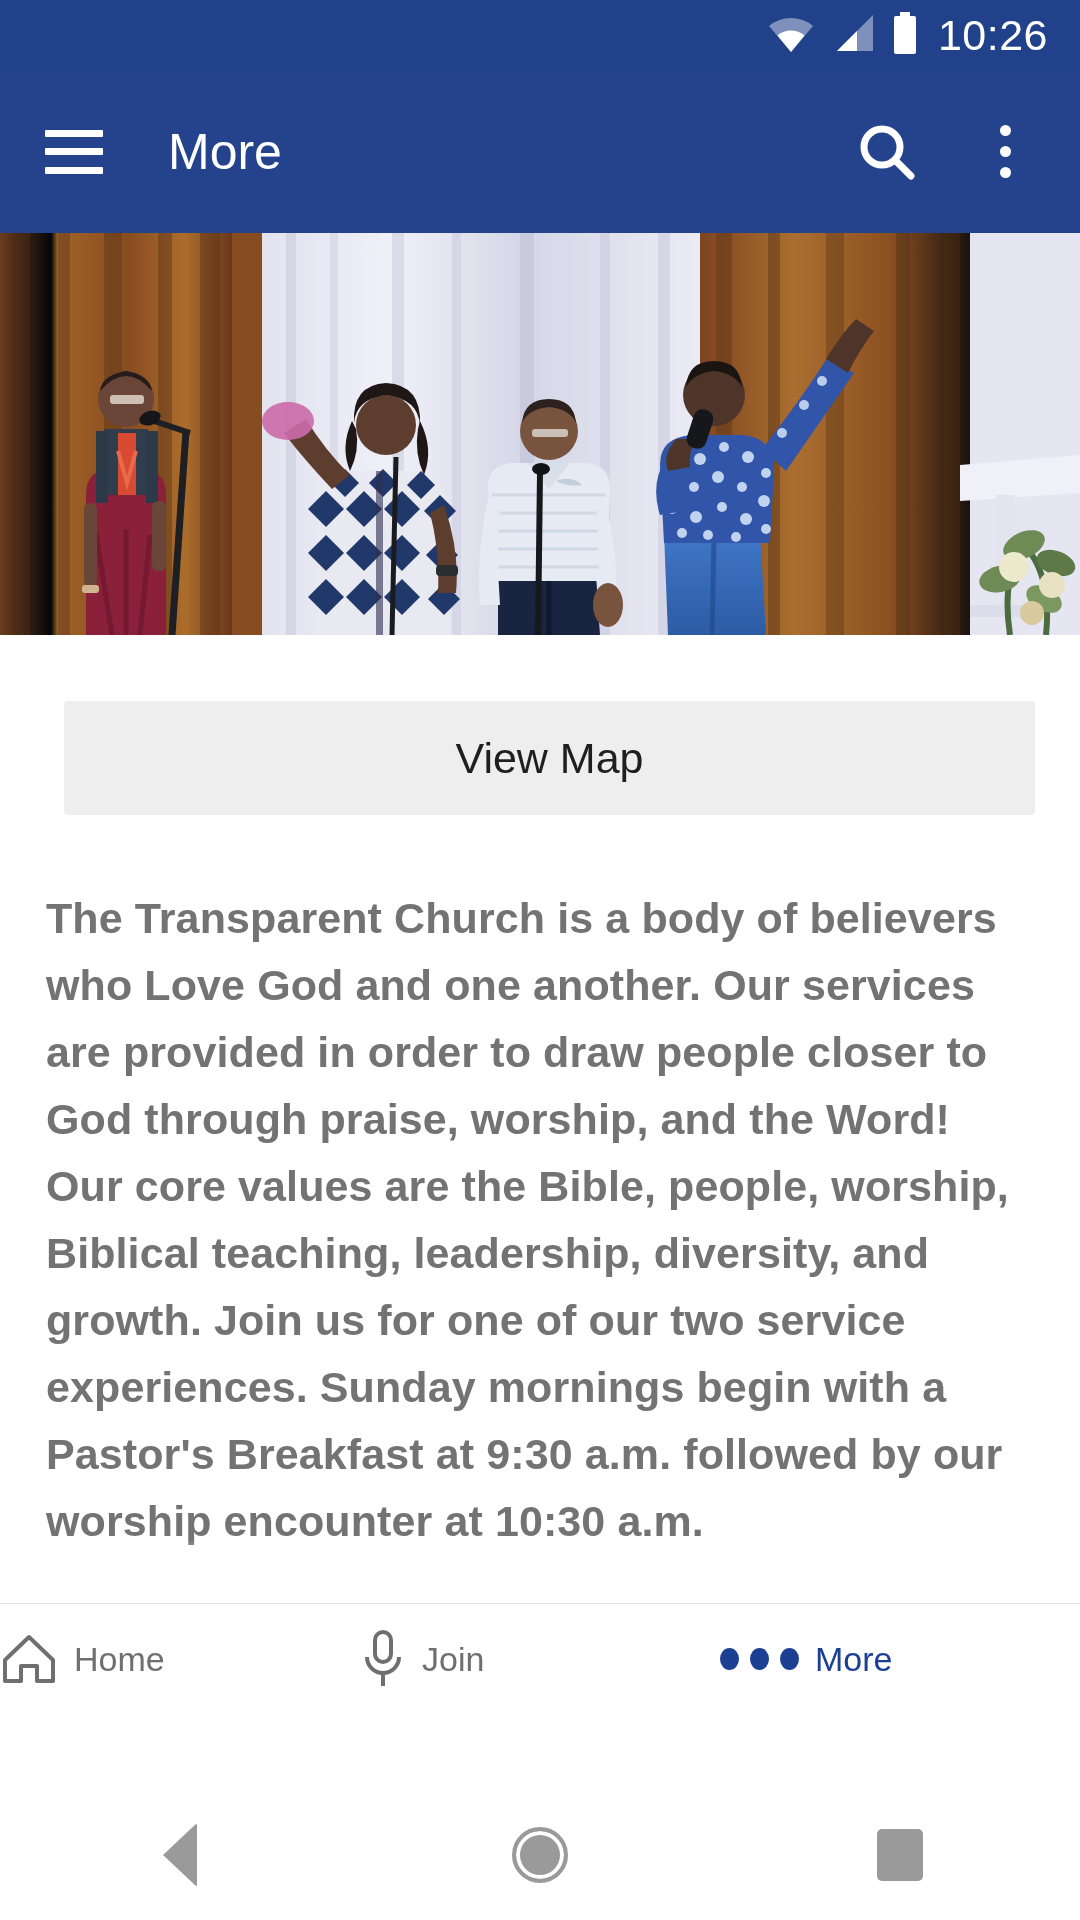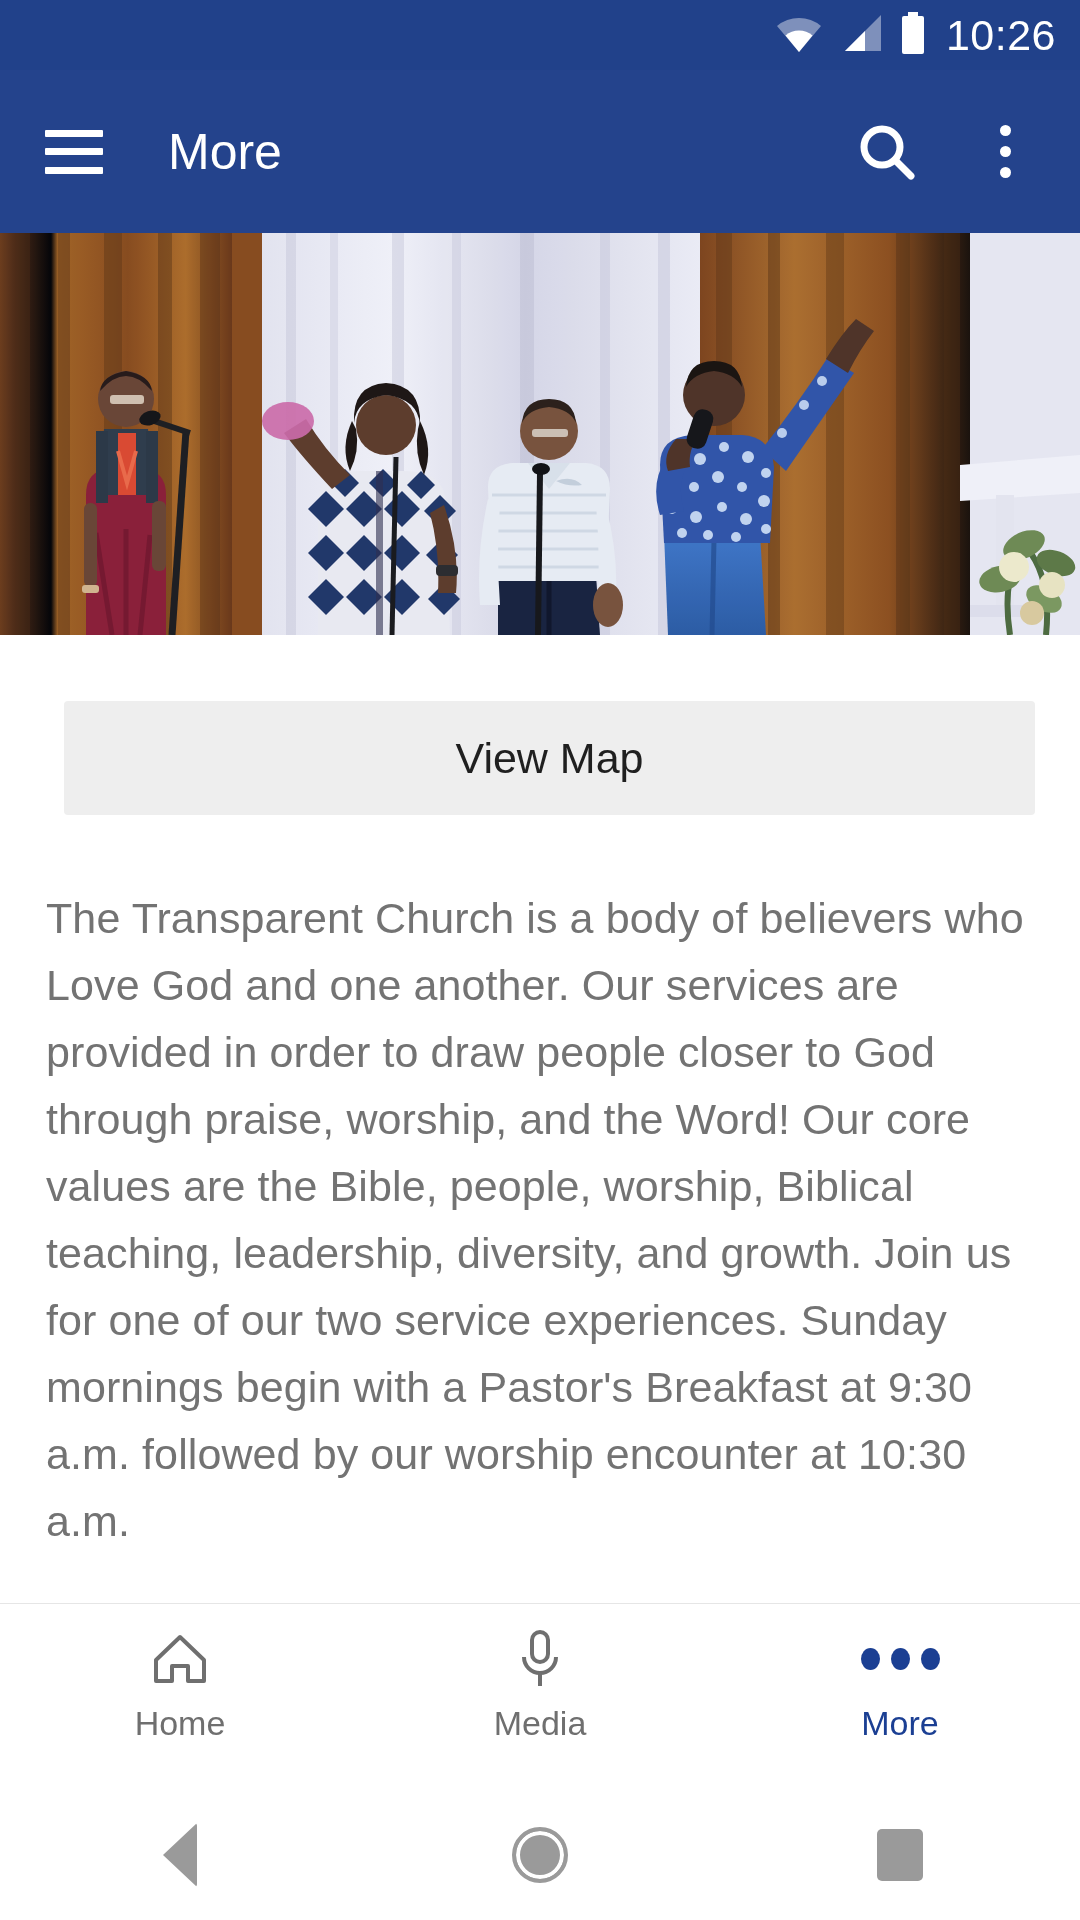--- a/index.html
+++ b/index.html
@@ -14,21 +14,21 @@
     width:1080px; height:1920px;
     background:#ffffff;
     display:flex; flex-direction:column;
   }
 
   
   .status-bar {
     height:70px;
     background:#21418a;
     display:flex; align-items:center; justify-content:flex-end;
-    padding-right:24px;
+    padding-right:32px;
     flex:0 0 auto;
   }
   .status-icons { display:flex; align-items:center; gap:18px; }
   .sb-icon { display:block; }
   .status-time {
     color:#ffffff;
     font-size:43px;
     font-weight:400;
     letter-spacing:0.5px;
     margin-left:20px;
@@ -106,21 +106,21 @@
     font-weight:400;
     cursor:pointer;
     display:flex; align-items:center; justify-content:center;
   }
 
   .body-text {
     padding:70px 46px 0 46px;
     color:#737373;
     font-size:43px;
     line-height:67px;
-    font-weight:400;
+    font-weight:700;
     letter-spacing:0.1px;
   }
   .fade-mask {
     position:absolute;
     left:0; right:0; bottom:0;
     height:64px;
     background:linear-gradient(to bottom, rgba(255,255,255,0) 0%, rgba(255,255,255,0.82) 48%, #ffffff 100%);
     pointer-events:none;
   }
 
@@ -128,21 +128,21 @@
   .bottom-nav {
     flex:0 0 auto;
     height:187px;
     background:#ffffff;
     border-top:1px solid #e6e6e6;
     display:flex; align-items:flex-start;
     padding-top:24px;
   }
   .nav-item {
     flex:1 1 0;
-    display:flex; flex-direction:column; align-items:center;
+    display:flex; flex-direction:row; align-items:center;
     gap:16px;
     cursor:pointer;
   }
   .nav-icon { height:62px; display:flex; align-items:center; justify-content:center; }
   .nav-label {
     font-size:34px;
     color:#6f6f6f;
     line-height:1;
     font-weight:400;
   }
@@ -452,21 +452,21 @@
     </div>
 
     <div class="nav-item">
       <span class="nav-icon">
         <svg width="46" height="60" viewBox="0 0 46 60">
           <rect x="15" y="3" width="16" height="30" rx="8" fill="none" stroke="#6f6f6f" stroke-width="4"></rect>
           <path d="M7 28 a16 16 0 0 0 32 0" fill="none" stroke="#6f6f6f" stroke-width="4"></path>
           <line x1="23" y1="44" x2="23" y2="57" stroke="#6f6f6f" stroke-width="4"></line>
         </svg>
       </span>
-      <span class="nav-label">Media</span>
+      <span class="nav-label">Join</span>
     </div>
 
 
     <div class="nav-item active">
       <span class="nav-icon">
         <span class="dots-icon">
             <i></i>
             <i></i>
             <i></i>
           </span>

